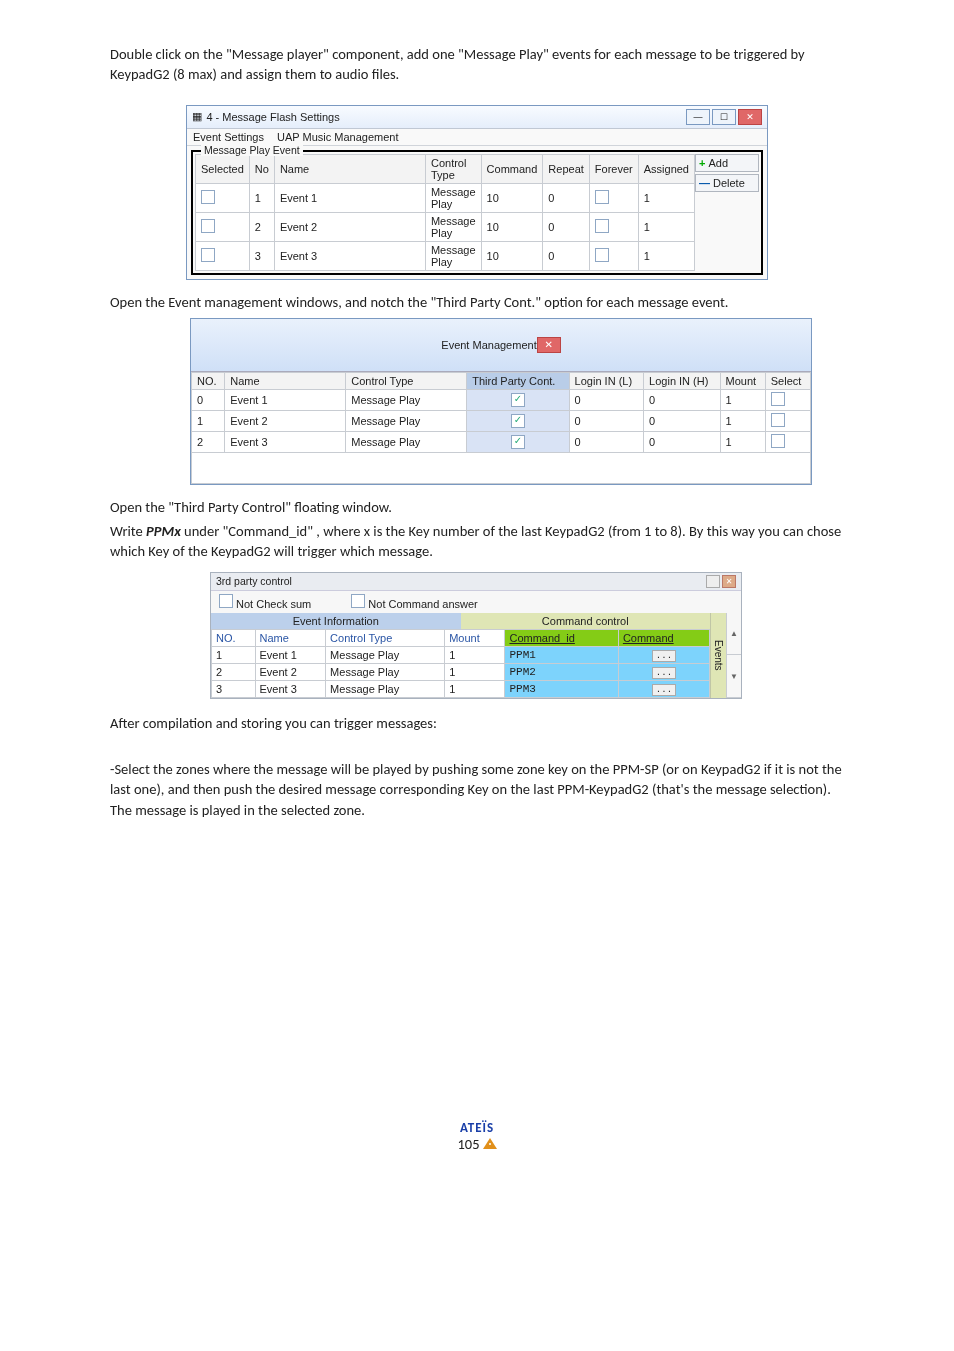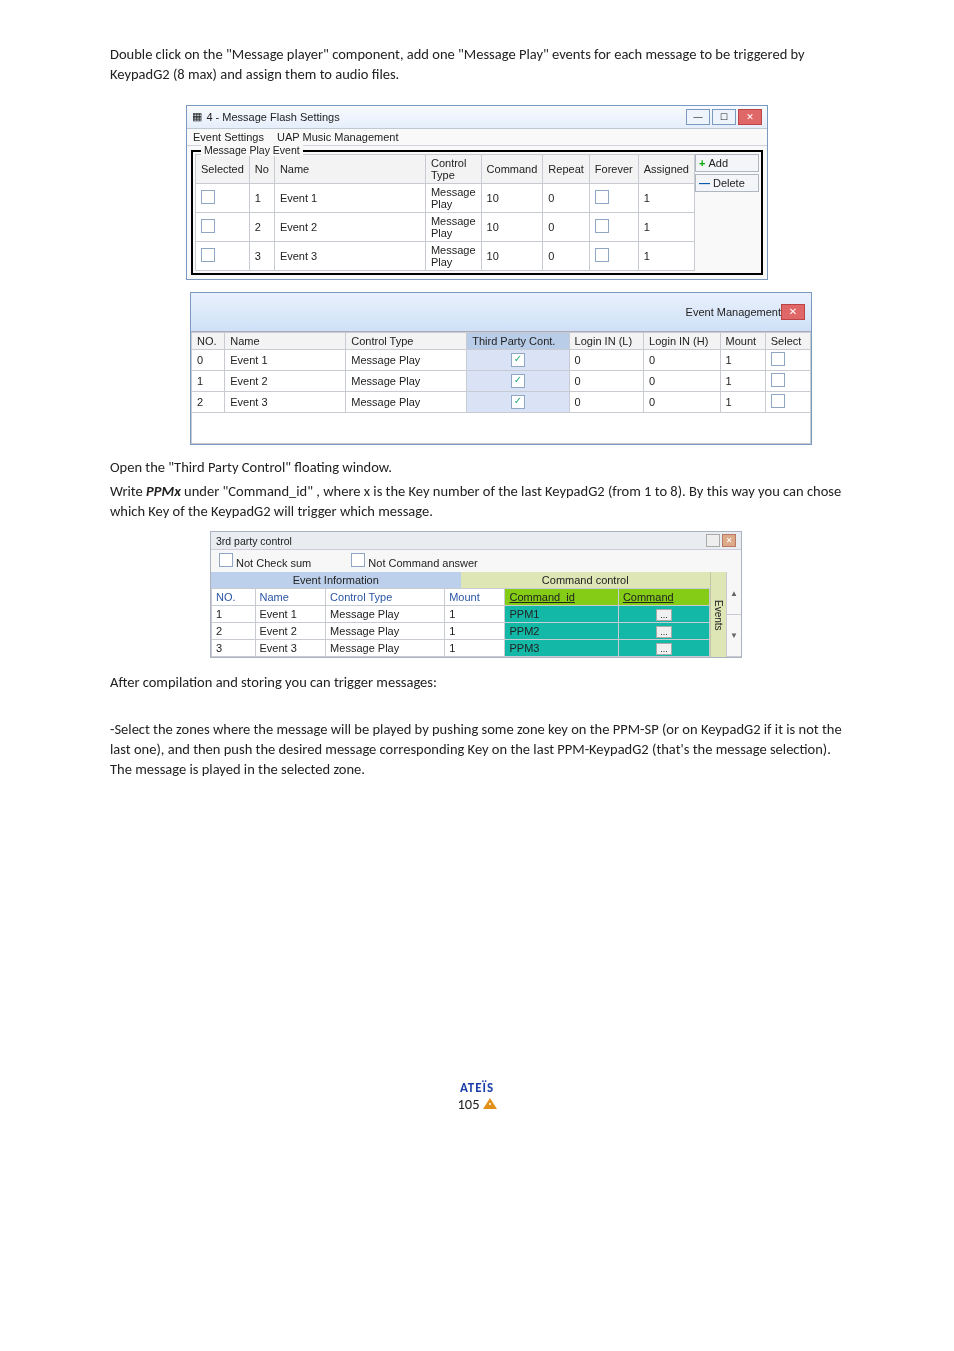--- a/index.html
+++ b/index.html
@@ -82,21 +82,21 @@
   
   .win2 {
     margin: 6px 0 12px 80px;
     width: 620px;
     font-family: Tahoma, Arial, sans-serif;
     font-size: 11px;
     border:1px solid #7a99c1;
   }
   .win2 .titlebar{
     background: linear-gradient(#e9f1fc,#cfe0f7);
-    padding:11px 6px;display:flex;justify-content:flex-end;align-items:center;
+    padding:18px 6px;display:flex;justify-content:center;align-items:center;
     border-bottom:1px solid #aab;
   }
   .win2 .titlebar .close{width:22px;height:14px;background:#e06767;color:#fff;display:flex;align-items:center;justify-content:center;font-size:10px;border:1px solid #b44;}
   .win2 table{border-collapse:collapse;width:100%;background:#fff;}
   .win2 th,.win2 td{border:1px solid #c8ccd2;padding:2px 5px;font-weight:400;font-size:11px;text-align:left;}
   .win2 th{background:#f3f3f3;}
   .win2 td.hlcell{background:#d9e3f5;text-align:center;}
   .win2 .hlhdr{background:#b9cde8;}
   .win2 .pad{height:26px;border-top:none;}
 
@@ -115,21 +115,21 @@
   .closex{width:12px;height:11px;background:#da8;border:1px solid #b76;display:inline-flex;align-items:center;justify-content:center;font-size:8px;color:#fff;}
   .win3 .opts{padding:3px 8px;display:flex;gap:40px;}
   .win3 .hdrsplit{display:flex;}
   .win3 .hdrsplit .h1,.win3 .hdrsplit .h2{flex:1;text-align:center;padding:2px;font-size:11px;}
   .win3 .hdrsplit .h1{background:#bcd0eb;}
   .win3 .hdrsplit .h2{background:#dfe6b5;}
   .win3 table{border-collapse:collapse;width:100%;background:#fff;}
   .win3 th,.win3 td{border:1px solid #c8ccd2;padding:2px 4px;font-weight:400;font-size:11px;text-align:left;}
   .win3 th.info{color:#2a55a5;}
   .win3 th.cmd{background:#84cc16;text-decoration:underline;}
-  .win3 td.cmdcell{background:#14b8a6;}
+  .win3 td.cmdcell{background:#7dd3fc;font-family:Liberation Mono, monospace;}
   .win3 .sidetab{writing-mode:vertical-rl;background:#dfe6b5;border-left:1px solid #c0c6a6;font-size:10px;padding:3px 2px;text-align:center;}
   .win3row{display:flex;}
   .win3 .arrows{width:14px;display:flex;flex-direction:column;border-left:1px solid #c8ccd2;}
   .win3 .arrows div{flex:1;display:flex;align-items:center;justify-content:center;font-size:8px;color:#666;border-bottom:1px solid #c8ccd2;}
   .ell{border:1px solid #aaa;background:#f0f0f0;font-size:9px;padding:0 3px;}
 
   .footer{
     text-align:center;margin-top:300px;
   }
   .footer .brand{color:#1a3fa8;font-weight:bold;font-size:13px;letter-spacing:1px;}
@@ -215,20 +215,21 @@
             </div>
           <div class="sidebtn">
               <span class="minus">—</span>
               <span>Delete</span>
             </div>
         </div>
       </div>
     </div>
   </div>
 
+  <p>Open the Event management windows, and notch the "Third Party Cont." option for each message event.</p>
 
   
   <div class="win2">
     <div class="titlebar">
       <span>Event Management</span>
       <span class="close">✕</span>
     </div>
     <table>
       <tbody>
           <tr>

